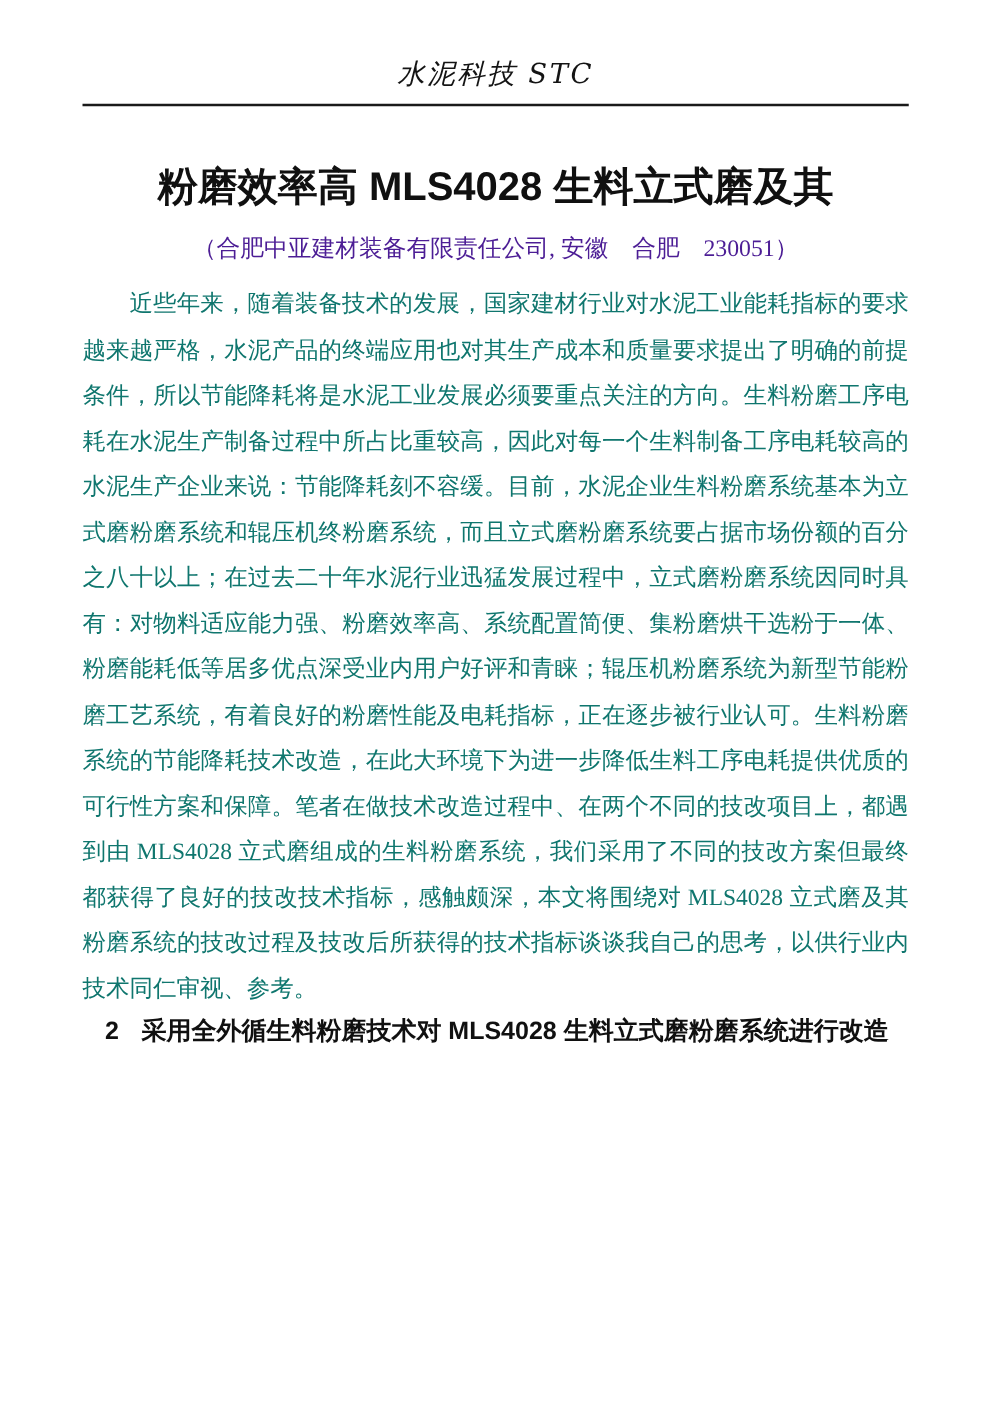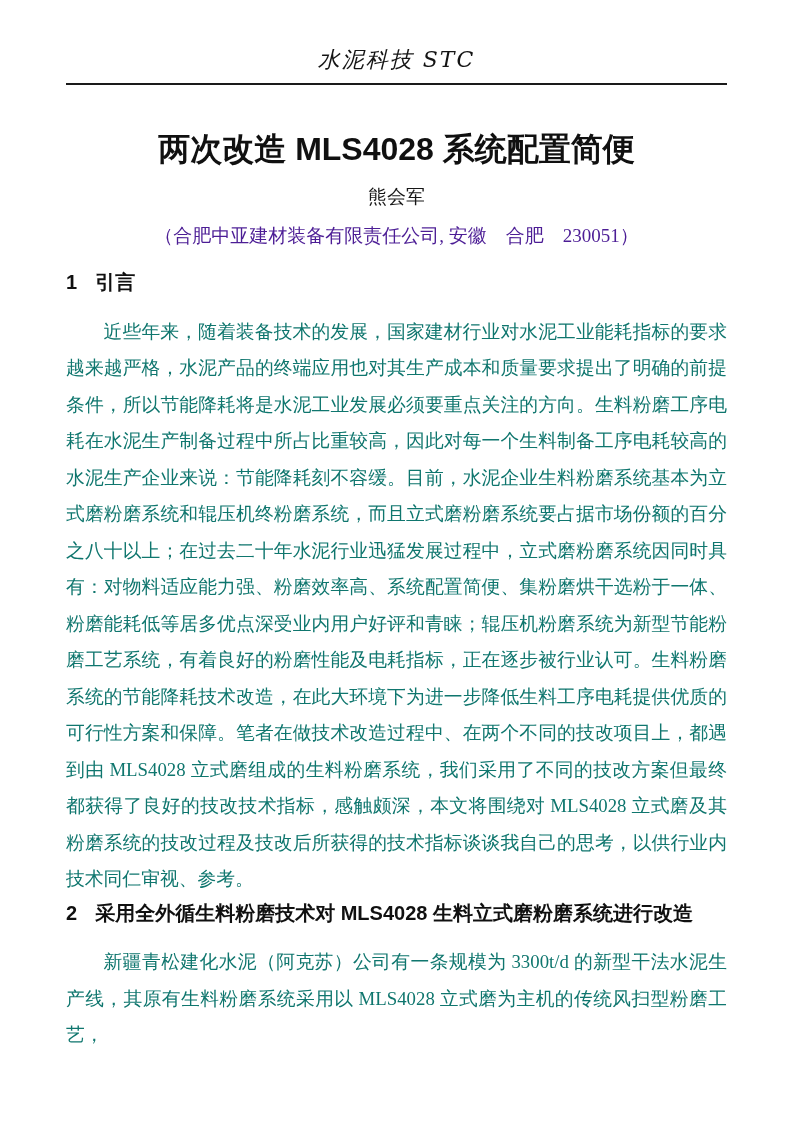--- a/index.html
+++ b/index.html
@@ -66,21 +66,21 @@
   
   .section-heading {
     font-family: "Liberation Sans", "DejaVu Sans", sans-serif;
     font-weight: 700;
     font-size: 20px;
     line-height: 30px;
     color: #101010;
   }
   .section-heading .sec-num { margin-right: 0.9em; }
   .heading-1 { margin-top: 17px; }
-  .heading-2 { margin-top: 0; }
+  .heading-2 { margin-top: 0; margin-left: 18px; }
   
   .para {
     margin: 0;
     font-size: 18.8px;
     line-height: 36.5px;
     text-align: justify;
     text-justify: inter-character;
     text-indent: 2em;
     color: #0f766e;
   }
@@ -112,37 +112,32 @@
 </head>
 <body>
 
 <div class="page">
 
   <div class="journal-header">水泥科技 STC</div>
 
   <hr class="header-rule">
 
   <h1 class="article-title">
-    <span>两次改造 MLS4028 系统配置简便</span><br>
+    <span>粉磨效率高 MLS4028 生料立式磨及其</span><br>
   </h1>
 
-  <div class="author">熊会军</div>
 
   <div class="affiliation">（合肥中亚建材装备有限责任公司, 安徽　合肥　230051）</div>
 
   <div class="content">
 
-    <h2 class="section-heading heading-1">
-      <span class="sec-num">1</span><span>引言</span>
-    </h2>
 
     <p class="para">近些年来，随着装备技术的发展，国家建材行业对水泥工业能耗指标的要求越来越严格，水泥产品的终端应用也对其生产成本和质量要求提出了明确的前提条件，所以节能降耗将是水泥工业发展必须要重点关注的方向。生料粉磨工序电耗在水泥生产制备过程中所占比重较高，因此对每一个生料制备工序电耗较高的水泥生产企业来说：节能降耗刻不容缓。目前，水泥企业生料粉磨系统基本为立式磨粉磨系统和辊压机终粉磨系统，而且立式磨粉磨系统要占据市场份额的百分之八十以上；在过去二十年水泥行业迅猛发展过程中，立式磨粉磨系统因同时具有：对物料适应能力强、粉磨效率高、系统配置简便、集粉磨烘干选粉于一体、粉磨能耗低等居多优点深受业内用户好评和青睐；辊压机粉磨系统为新型节能粉磨工艺系统，有着良好的粉磨性能及电耗指标，正在逐步被行业认可。生料粉磨系统的节能降耗技术改造，在此大环境下为进一步降低生料工序电耗提供优质的可行性方案和保障。笔者在做技术改造过程中、在两个不同的技改项目上，都遇到由 MLS4028 立式磨组成的生料粉磨系统，我们采用了不同的技改方案但最终都获得了良好的技改技术指标，感触颇深，本文将围绕对 MLS4028 立式磨及其粉磨系统的技改过程及技改后所获得的技术指标谈谈我自己的思考，以供行业内技术同仁审视、参考。</p>
 
     <h2 class="section-heading heading-2">
       <span class="sec-num">2</span><span>采用全外循生料粉磨技术对 MLS4028 生料立式磨粉磨系统进行改造</span>
     </h2>
 
-    <p class="para para-after-heading2">新疆青松建化水泥（阿克苏）公司有一条规模为 3300t/d 的新型干法水泥生产线，其原有生料粉磨系统采用以 MLS4028 立式磨为主机的传统风扫型粉磨工艺，</p>
 
   </div>
 
 
 </div>
 
 </body></html>

